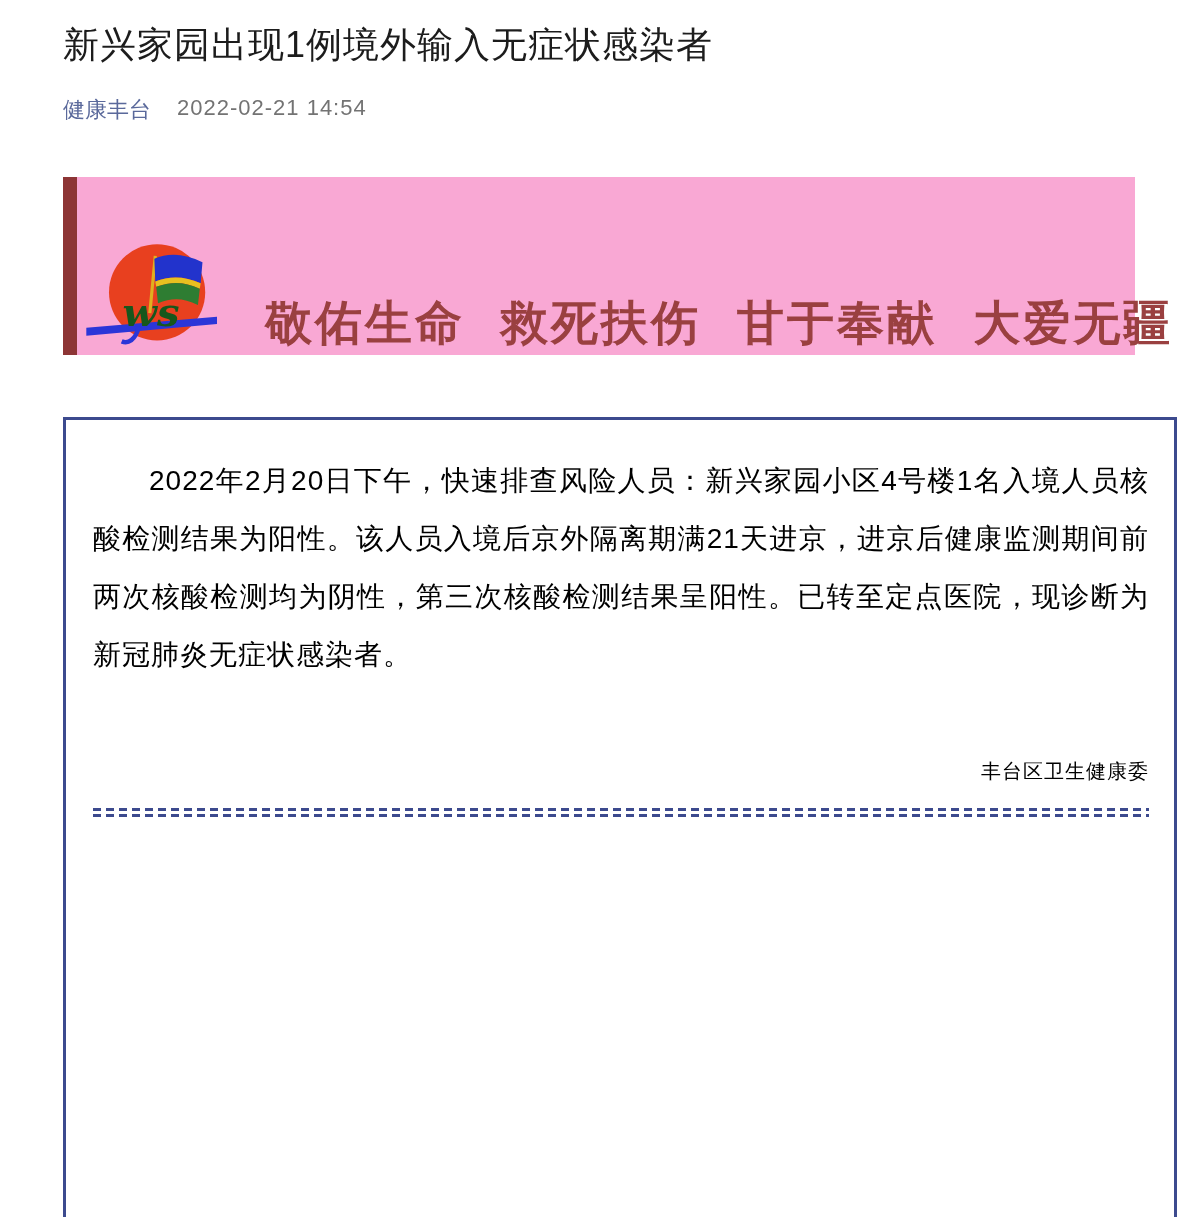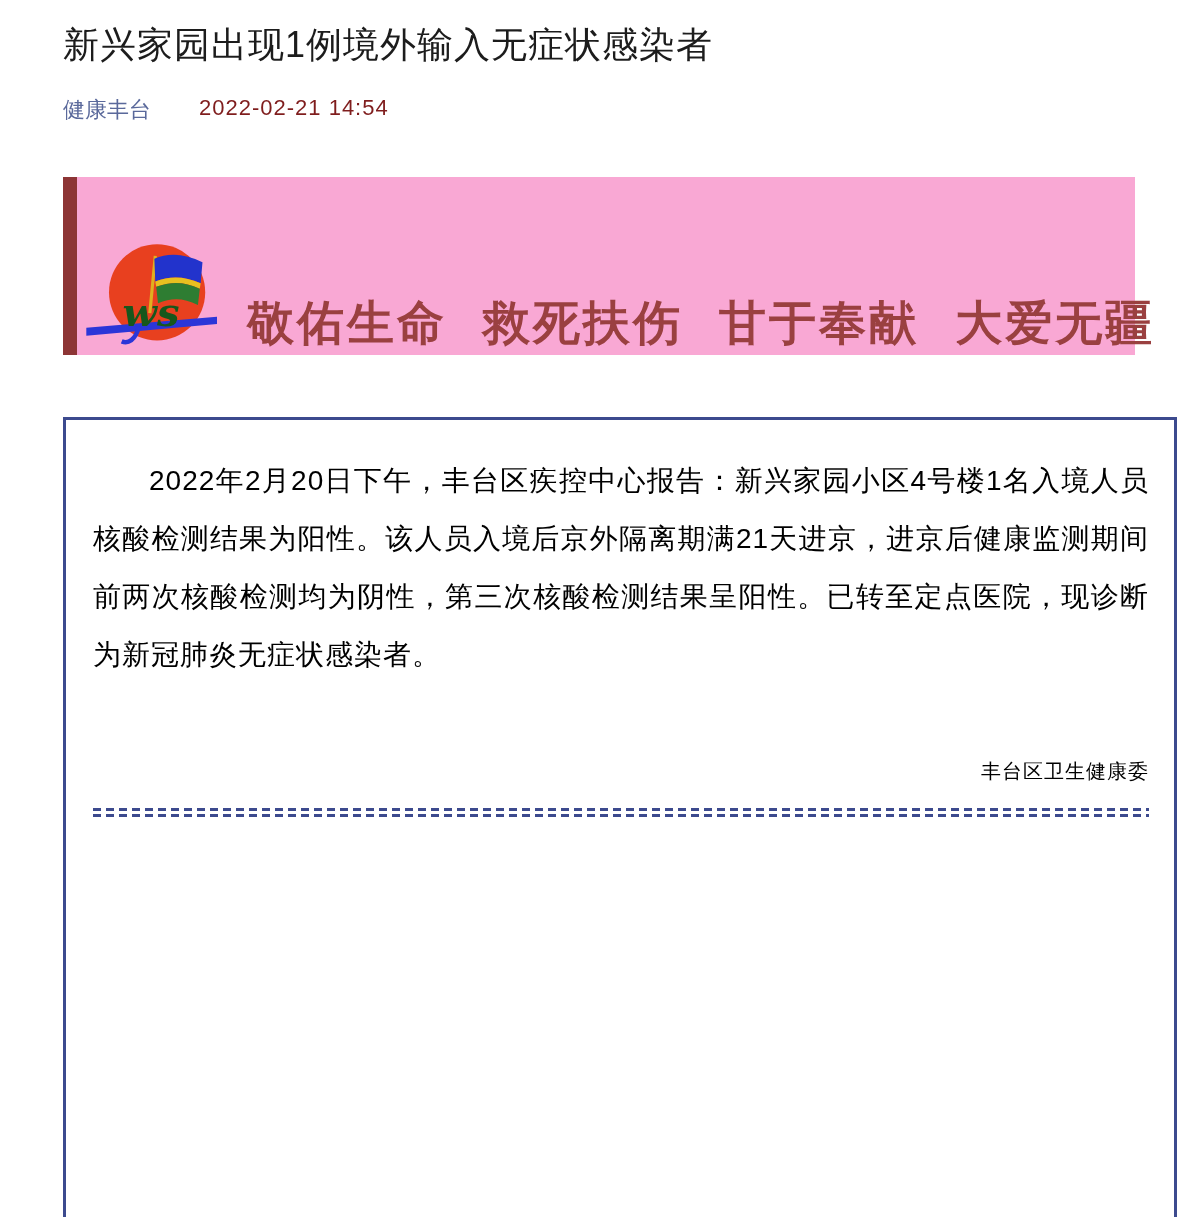--- a/index.html
+++ b/index.html
@@ -22,21 +22,21 @@
     color: #1c1c1c;
     letter-spacing: 1px;
   }
   .meta {
     margin-top: 26px;
     font-size: 22px;
     display: flex;
     align-items: flex-start;
   }
   .source { color: #5a699b; cursor: pointer; }
-  .timestamp { color: #7f1d1d; margin-left: 48px; letter-spacing: 1px; }
+  .timestamp { color: #737373; margin-left: 26px; letter-spacing: 1px; }
 
   .banner {
     margin-top: 52px;
     width: 1072px;
     height: 178px;
     background: #f9a8d4;
     display: flex;
     align-items: flex-end;
     position: relative;
   }
@@ -45,21 +45,21 @@
     height: 178px;
     background: #8d3535;
     flex: 0 0 14px;
   }
   .banner-logo {
     margin-left: 22px;
     flex: 0 0 118px;
     overflow: visible;
   }
   .slogan {
-    margin-left: 30px;
+    margin-left: 48px;
     font-size: 47px;
     font-weight: bold;
     color: #9a4040;
     letter-spacing: 3px;
     word-spacing: 20px;
     white-space: nowrap;
   }
 
   .content-box {
     margin-top: 62px;
@@ -122,21 +122,21 @@
       </g>
       <path d="M-14 96 L130 84 L130 92 L-14 105 Z" fill="#2b36d8"></path>
       <path d="M44 95 C 40 110, 32 114, 25 111" stroke="#2b36d8" stroke-width="5" fill="none"></path>
       <text x="26" y="94" font-size="44" font-style="italic" font-weight="bold" fill="#17571c" font-family="DejaVu Serif, serif">ws</text>
     </svg>
 
     <div class="slogan">敬佑生命 救死扶伤 甘于奉献 大爱无疆</div>
   </div>
 
   <div class="content-box">
-    <p class="body-para">2022年2月20日下午，丰台区疾控中心报告：新兴家园小区4号楼1名入境人员核酸检测结果为阳性。该人员入境后京外隔离期满21天进京，进京后健康监测期间前两次核酸检测均为阴性，第三次核酸检测结果呈阳性。已转至定点医院，现诊断为新冠肺炎无症状感染者。</p>
+    <p class="body-para">2022年2月20日下午，快速排查风险人员：新兴家园小区4号楼1名入境人员核酸检测结果为阳性。该人员入境后京外隔离期满21天进京，进京后健康监测期间前两次核酸检测均为阴性，第三次核酸检测结果呈阳性。已转至定点医院，现诊断为新冠肺炎无症状感染者。</p>
 
     <div class="sig-block">
       <div>丰台区卫生健康委</div>
     </div>
 
     <div class="dash-divider"></div>
   </div>
 
 </div>
 

